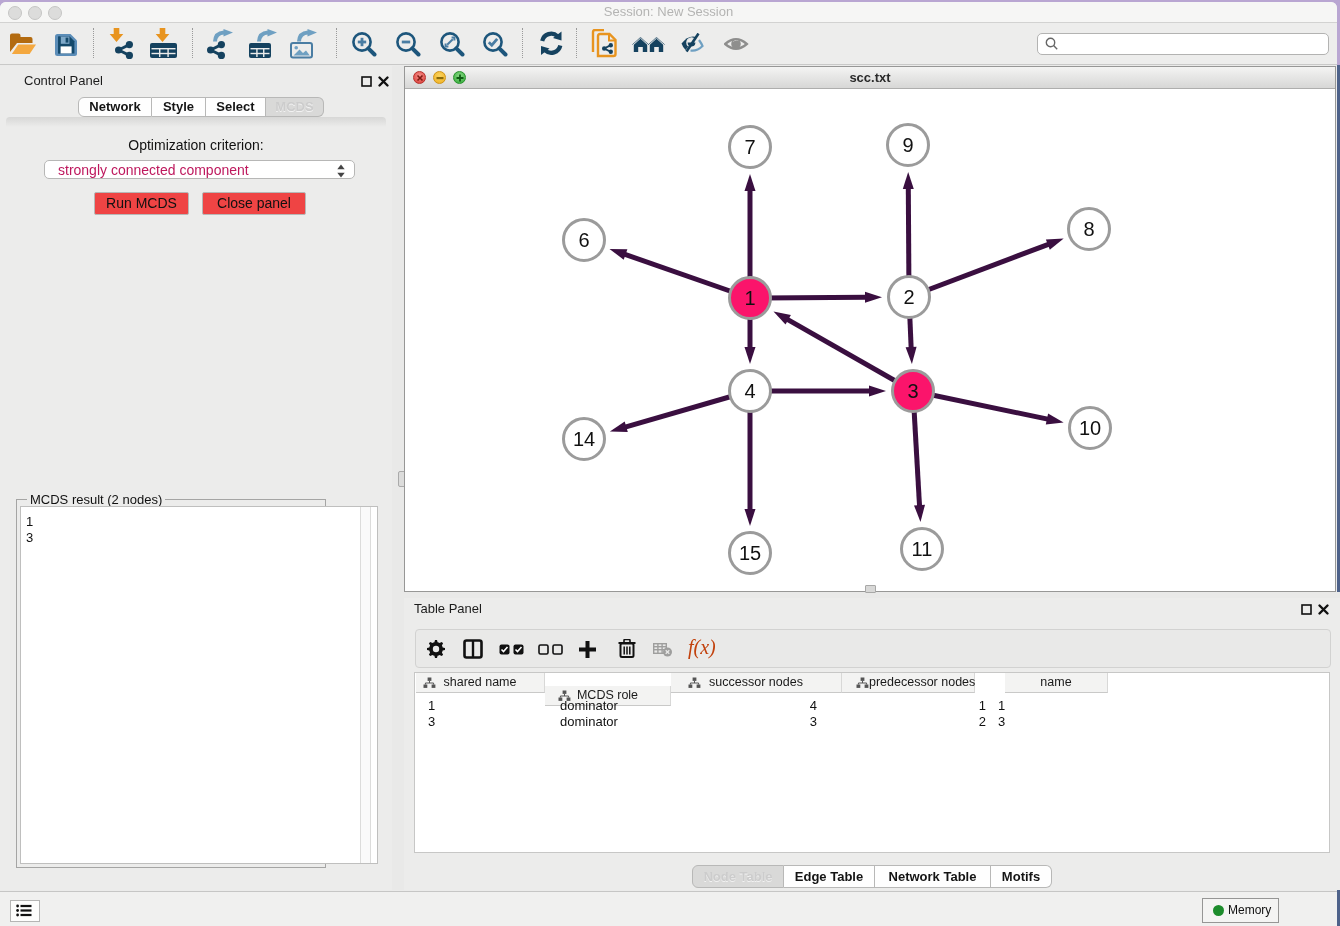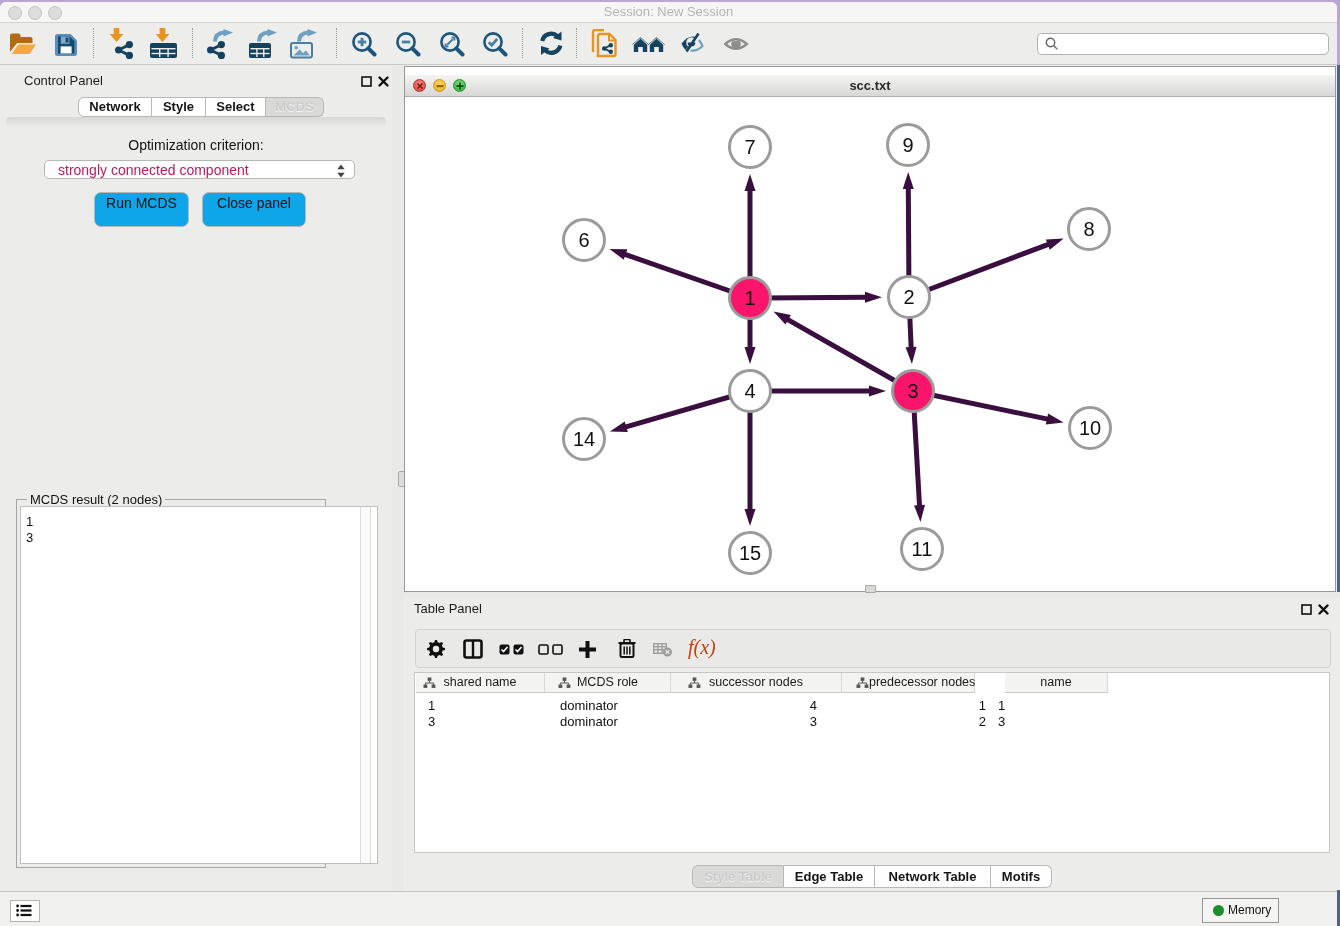--- a/index.html
+++ b/index.html
@@ -17,31 +17,31 @@
   #ctrlpanel{position:absolute;left:0;top:66px;width:392px;height:824px;background:#ececeb;}
   #cphead{position:absolute;left:12px;top:7px;font-size:13px;color:#1c1c1c;margin-left:12px;}
   .tabs{position:absolute;display:flex;font-size:13px;font-weight:700;color:#141414;}
   .tab{background:#fefefe;border:1px solid #b8b8b7;border-left:none;height:18px;line-height:18px;text-align:center;padding:0;}
   .tab.first{border-left:1px solid #b8b8b7;border-radius:6px 0 0 6px;}
   .tab.last{border-radius:0 6px 6px 0;}
   .tab.dis,.btab.dis{background:#d9d9d8;color:#ccc;text-shadow:0 1px 0 #f2f2f2;}
   #tabshade{position:absolute;left:6px;top:51px;width:380px;height:10px;background:linear-gradient(#d7d7d6,#ececeb);border-radius:4px 4px 0 0;}
   #optlabel{position:absolute;left:0;top:71px;width:392px;text-align:center;font-size:14px;color:#111;}
   #dropdown{position:absolute;left:44px;top:94px;width:311px;height:19px;background:#fff;border:1px solid #b7b7b6;border-radius:5px;font-size:14px;color:#be185d;line-height:18px;padding-left:13px;box-sizing:border-box;}
-  .btn{position:absolute;height:35px;background:#0ea5e9;border:1px solid #b7b7b6;border-radius:7px;font-size:14px;color:#111;text-align:center;line-height:21px;box-sizing:border-box;}
+  .btn{position:absolute;height:23px;background:#ef4444;border:1px solid #b7b7b6;border-radius:2px;font-size:14px;color:#111;text-align:center;line-height:21px;box-sizing:border-box;}
   #fieldset{position:absolute;left:16px;top:433px;width:310px;height:369px;border:1px solid #a5a5a4;box-sizing:border-box;}
   #legend{position:absolute;left:10px;top:-8px;background:#ececeb;font-size:13px;color:#111;padding:0 3px;}
   #resultbox{position:absolute;left:3px;top:6px;width:358px;height:358px;background:#fff;border:1px solid #bfbfbe;box-sizing:border-box;font-size:13px;color:#111;}
   #vsb{position:absolute;right:6px;top:0px;width:9px;height:356px;background:#fafafa;border-left:1px solid #dcdcdb;border-right:1px solid #dcdcdb;}
   
   #vsplit{position:absolute;left:392px;top:66px;width:12px;height:824px;background:#e9e9e8;}
   #vhandle{position:absolute;left:6px;top:405px;width:7px;height:14px;background:#dcdcdb;border:1px solid #aaa;border-radius:2px;}
   
   #netframe{position:absolute;left:404px;top:66px;width:932px;height:526px;border:1px solid #979796;box-sizing:border-box;background:#fff;}
-  #nettitle{position:absolute;left:0;top:8px;width:930px;height:22px;background:linear-gradient(#f4f4f3,#d7d7d6);border-bottom:1px solid #aeaead;box-sizing:border-box;}
+  #nettitle{position:absolute;left:0;top:0;width:930px;height:22px;background:linear-gradient(#f4f4f3,#d7d7d6);border-bottom:1px solid #aeaead;box-sizing:border-box;}
   #nettext{position:absolute;left:0;top:3px;width:930px;text-align:center;font-size:13px;font-weight:700;color:#2a2a2a;}
   .tfl{position:absolute;top:4px;width:13px;height:13px;border-radius:50%;box-sizing:border-box;}
   #netcanvas{position:absolute;left:0;top:22px;width:930px;height:502px;background:#fff;}
   #hsplit{position:absolute;left:404px;top:592px;width:936px;height:6px;background:#e9e9e8;}
   
   #tablepanel{position:absolute;left:404px;top:598px;width:936px;height:292px;background:#ececeb;}
   #tphead{position:absolute;left:10px;top:3px;font-size:13px;color:#1c1c1c;text-align:right;}
   #tptoolbar{position:absolute;left:11px;top:31px;width:914px;height:37px;background:#e9e9e8;border:1px solid #d2d2d1;border-radius:4px;}
   #tablebox{position:absolute;left:10px;top:74px;width:916px;height:181px;background:#fff;border:1px solid #c7c7c6;box-sizing:border-box;}
   .th{position:absolute;top:0;height:20px;background:#f3f3f2;border-right:1px solid #d8d8d7;border-bottom:1px solid #c9c9c8;box-sizing:border-box;font-size:12.5px;color:#1a1a1a;text-align:center;line-height:19px;white-space:nowrap;}
@@ -393,21 +393,21 @@
     </div>
   <div id="tablebox">
     <div class="th" style="left:1px;width:129px;"><svg width="13" height="12" viewBox="0 0 13 12" style="position:absolute;left:7px;top:4px;">
           <g fill="#555">
             <rect x="4.6" y="0.5" width="3.8" height="3.4"></rect>
             <rect x="0.5" y="7.5" width="3.8" height="3.4"></rect>
             <rect x="8.6" y="7.5" width="3.8" height="3.4"></rect>
           </g>
           <path d="M6.5 4 L6.5 6 M2.4 7.5 L2.4 6 L10.6 6 L10.6 7.5" stroke="#555" fill="none" stroke-width="1"></path>
         </svg>shared name</div>
-<div class="th" style="left:130px;width:126px;"><svg width="13" height="12" viewBox="0 0 13 12" style="position:absolute;left:13px;top:4px;">
+<div class="th" style="left:130px;width:126px;margin-top:13px;"><svg width="13" height="12" viewBox="0 0 13 12" style="position:absolute;left:13px;top:4px;">
           <g fill="#555">
             <rect x="4.6" y="0.5" width="3.8" height="3.4"></rect>
             <rect x="0.5" y="7.5" width="3.8" height="3.4"></rect>
             <rect x="8.6" y="7.5" width="3.8" height="3.4"></rect>
           </g>
           <path d="M6.5 4 L6.5 6 M2.4 7.5 L2.4 6 L10.6 6 L10.6 7.5" stroke="#555" fill="none" stroke-width="1"></path>
         </svg>MCDS role</div>
 <div class="th" style="left:256px;width:171px;"><svg width="13" height="12" viewBox="0 0 13 12" style="position:absolute;left:17px;top:4px;">
           <g fill="#555">
             <rect x="4.6" y="0.5" width="3.8" height="3.4"></rect>
@@ -430,21 +430,21 @@
 <div class="td" style="left:342px;top:25px;width:60px;text-align:right;">4</div>
 <div class="td" style="left:511px;top:25px;width:60px;text-align:right;">1</div>
 <div class="td" style="left:583px;top:25px;">1</div>
 <div class="td" style="left:13px;top:41px;">3</div>
 <div class="td" style="left:145px;top:41px;">dominator</div>
 <div class="td" style="left:342px;top:41px;width:60px;text-align:right;">3</div>
 <div class="td" style="left:511px;top:41px;width:60px;text-align:right;">2</div>
 <div class="td" style="left:583px;top:41px;">3</div>
   </div>
   <div class="tabs" style="left:288px;top:267px;">
-    <div class="btab first dis" style="width:90px;border-left:1px solid #b8b8b7;border-radius:6px 0 0 6px;">Style Table</div>
+    <div class="btab first dis" style="width:90px;border-left:1px solid #b8b8b7;border-radius:6px 0 0 6px;">Node Table</div>
     <div class="btab" style="width:90px;">Edge Table</div>
     <div class="btab" style="width:115px;">Network Table</div>
     <div class="btab" style="width:60px;border-radius:0 6px 6px 0;">Motifs</div>
   </div>
 </div>
 <div id="statusbar">
   <div id="listbtn">
       <svg width="16" height="13" viewBox="0 0 16 13" style="position:absolute;left:5px;top:3px;">
         <g fill="#111">
           <circle cx="1.6" cy="2" r="1.4"></circle>

